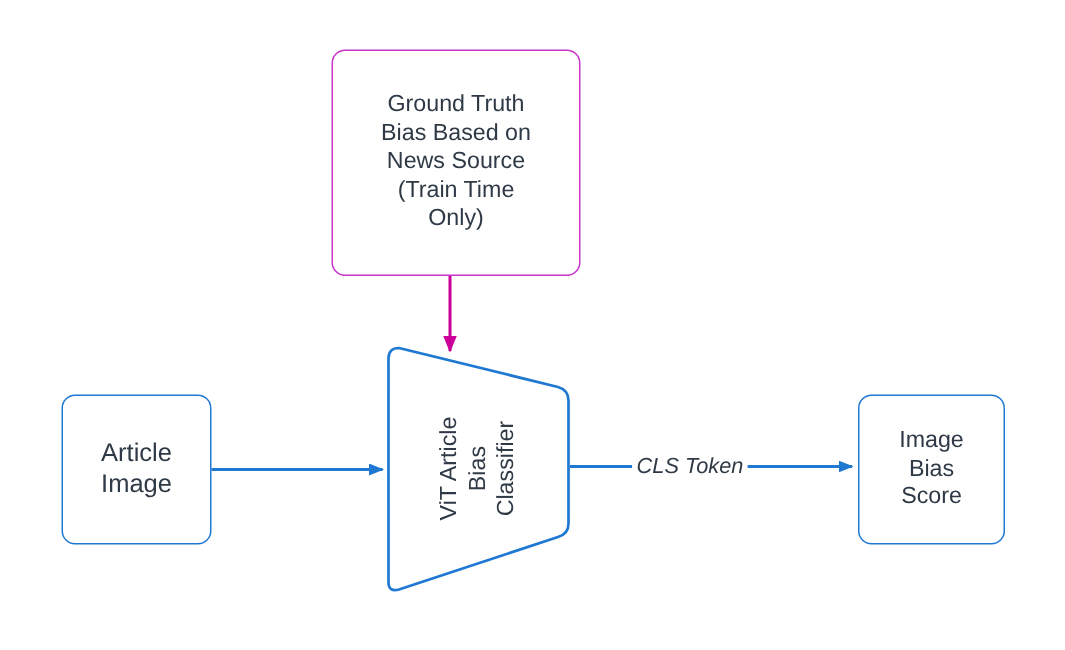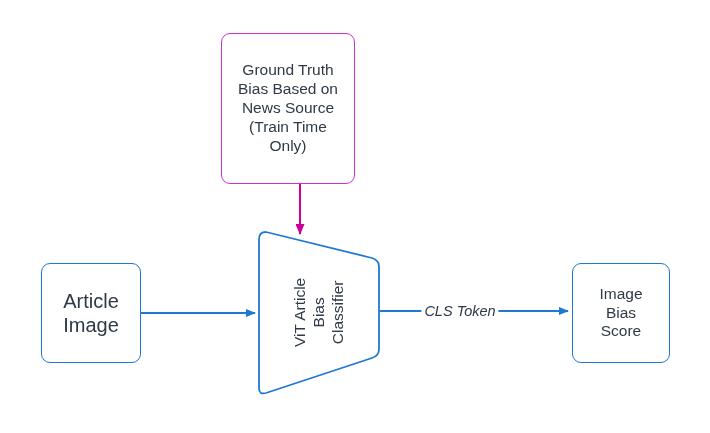--- a/index.html
+++ b/index.html
@@ -40,28 +40,28 @@
     display: block;
     white-space: pre-line;
   }
 
   
   #article-image-node {
     left: 41px;
     top: 263px;
     width: 100px;
     height: 100px;
-    font-size: 20px;
+    font-size: 17px;
   }
 
   
   #ground-truth-node {
     left: 221px;
     top: 33px;
-    width: 134px;
+    width: 166px;
     height: 151px;
     font-size: 15.5px;
   }
 
   
   #image-bias-score-node {
     left: 572px;
     top: 263px;
     width: 98px;
     height: 100px;

